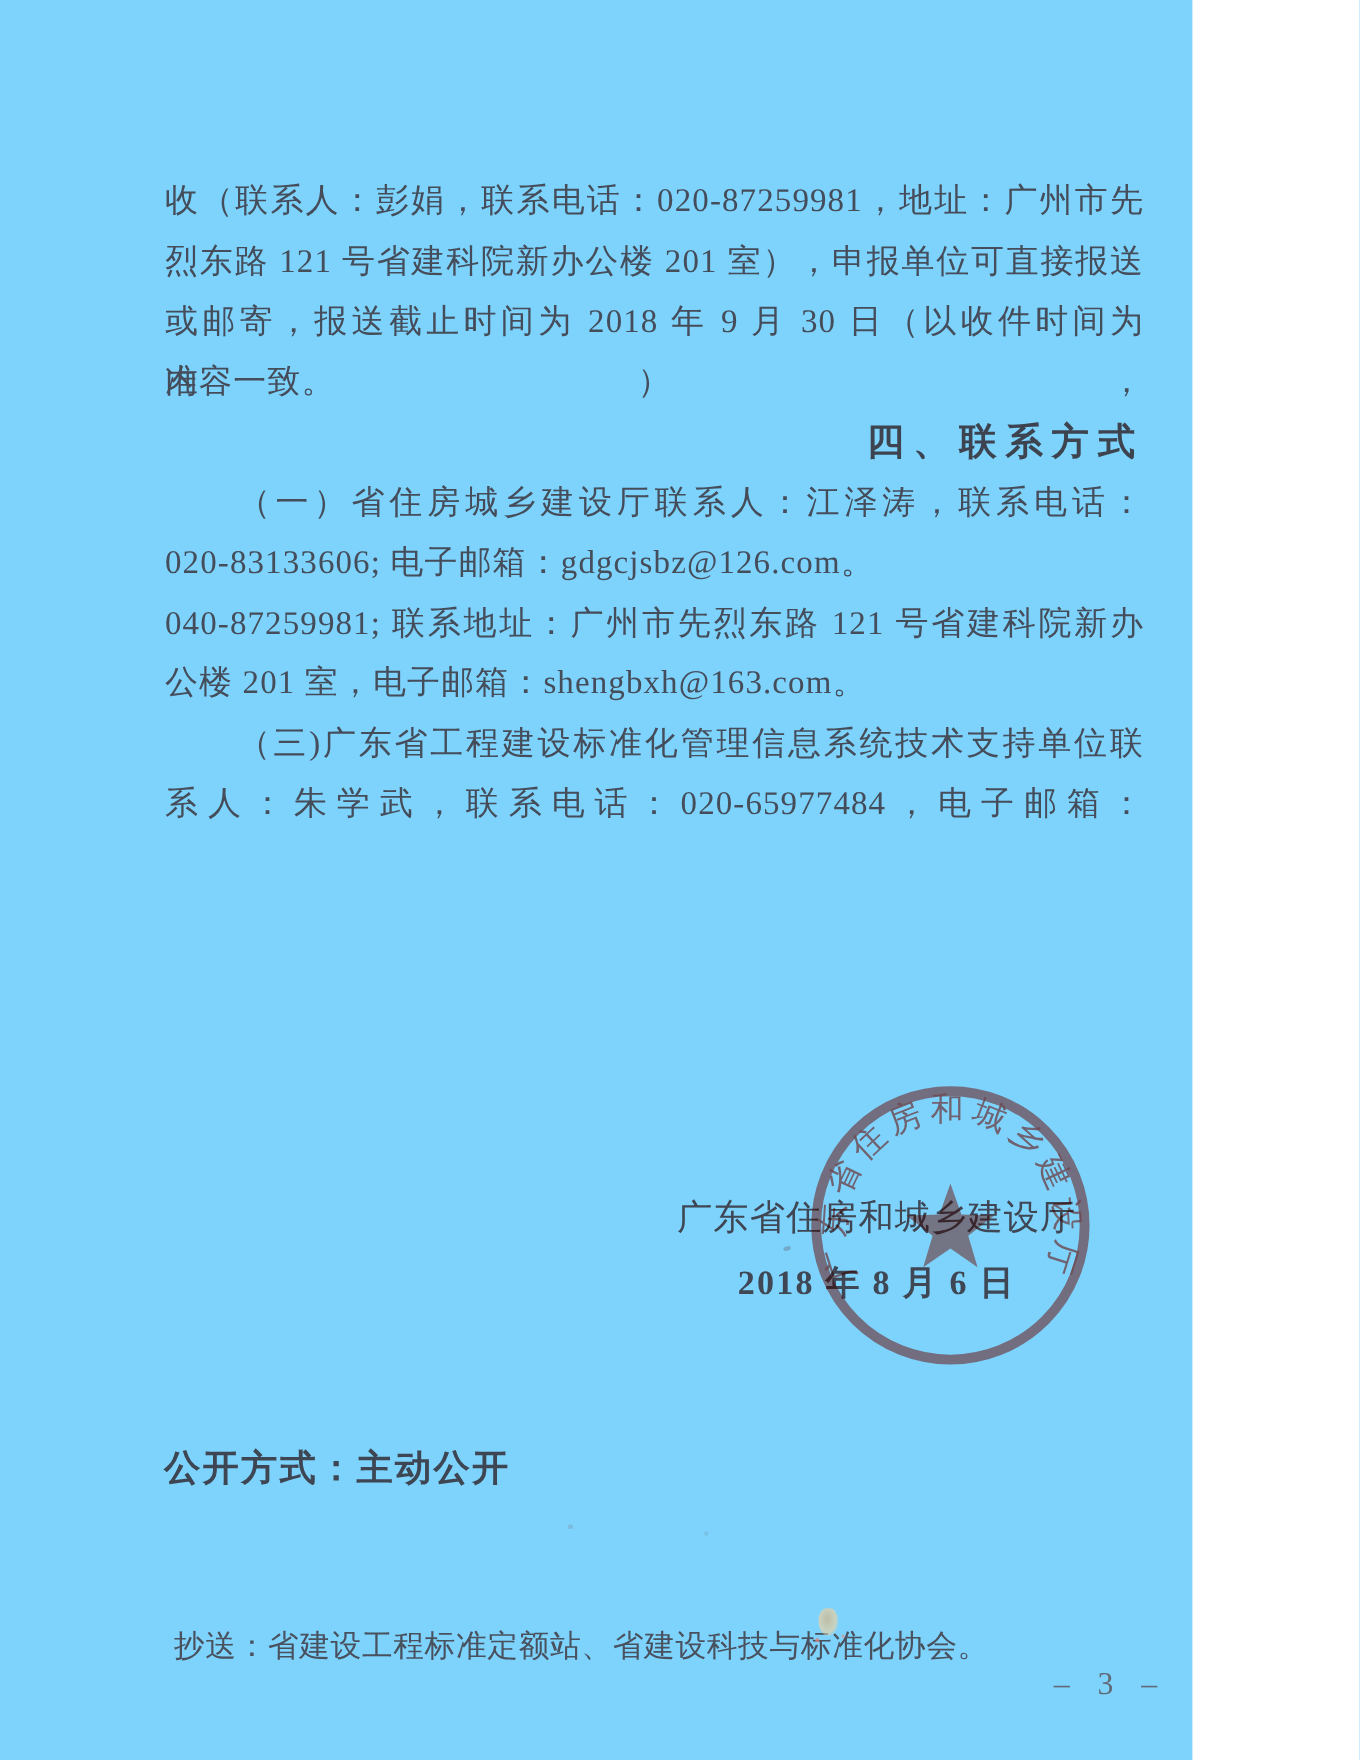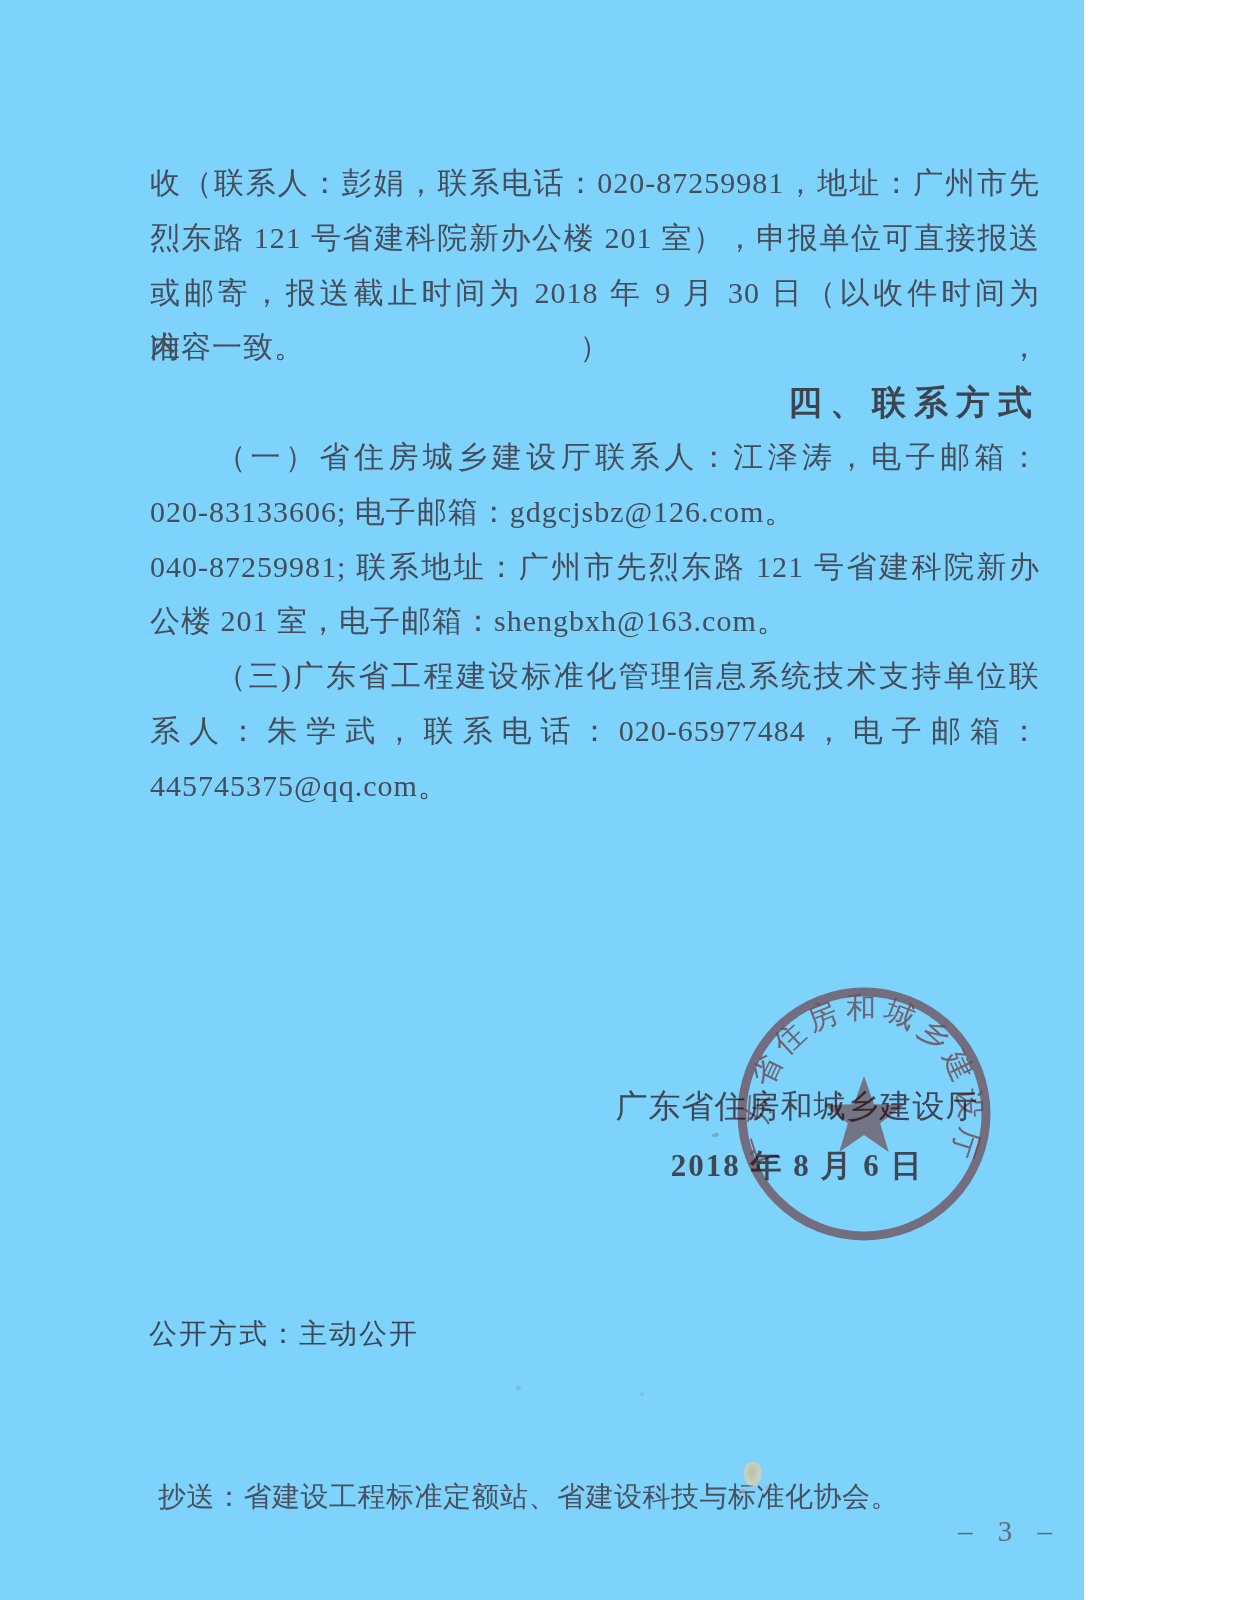--- a/index.html
+++ b/index.html
@@ -55,21 +55,21 @@
     font-family:"Liberation Serif","DejaVu Serif",serif;
     font-size:30px;
     letter-spacing:6px;
     fill:#dc4a44;
     opacity:0.82;
   }
   
   .publicity{
     position:absolute;left:149px;top:1312px;
     font-family:"Liberation Sans","DejaVu Sans",sans-serif;
-    font-weight:normal;font-size:28px;letter-spacing:2px;
+    font-weight:bold;font-size:33px;letter-spacing:2px;
     color:#3e4653;line-height:44px;
   }
   .cc{
     position:absolute;left:158px;top:1477px;
     font-size:28px;letter-spacing:0.5px;
     color:#49505e;line-height:40px;
   }
   .pagenum{
     position:absolute;left:958px;top:1514px;
     font-size:29px;color:#626b79;
@@ -95,29 +95,28 @@
 <div class="page">
 
   <div class="bodytext">
     <div class="line fill">收（联系人：彭娟，联系电话：020-87259981，地址：广州市先</div>
     <div class="line fill">烈东路 121 号省建科院新办公楼 201 室），申报单位可直接报送</div>
     <div class="line fill">或邮寄，报送截止时间为 2018 年 9 月 30 日（以收件时间为准），</div>
     <div class="line">内容一致。</div>
 
     <div class="line heading">四、联系方式</div>
 
-    <div class="line fill indent">（一）省住房城乡建设厅联系人：江泽涛，电子邮箱：</div>
+    <div class="line fill indent">（一）省住房城乡建设厅联系人：江泽涛，联系电话：</div>
     <div class="line">020-83133606; 电子邮箱：gdgcjsbz@126.com。</div>
 
     <div class="line fill">040-87259981; 联系地址：广州市先烈东路 121 号省建科院新办</div>
     <div class="line">公楼 201 室，电子邮箱：shengbxh@163.com。</div>
 
     <div class="line fill indent">（三)广东省工程建设标准化管理信息系统技术支持单位联</div>
     <div class="line fill">系人：朱学武，联系电话：020-65977484，电子邮箱：</div>
-    <div class="line">445745375@qq.com。</div>
   </div>
 
   <div class="sig sig-org">广东省住房和城乡建设厅</div>
   <div class="sig sig-date">2018 年 8 月 6 日</div>
 
   <svg class="seal" viewBox="0 0 260 260" xmlns="http://www.w3.org/2000/svg">
     <circle cx="130" cy="130" r="122" fill="none" stroke="#e2554f" stroke-width="9" opacity="0.78"></circle>
     <polygon points="130,92 140,120.2 169.9,121 146.2,139.3 154.7,168 130,151 105.3,168 113.8,139.3 90.1,121 120,120.2" fill="#e05a52" opacity="0.75"></polygon>
     <defs>
       <path id="sealArc" d="M 39.8 162.8 A 96 96 0 1 1 220.2 162.8" fill="none"></path>

